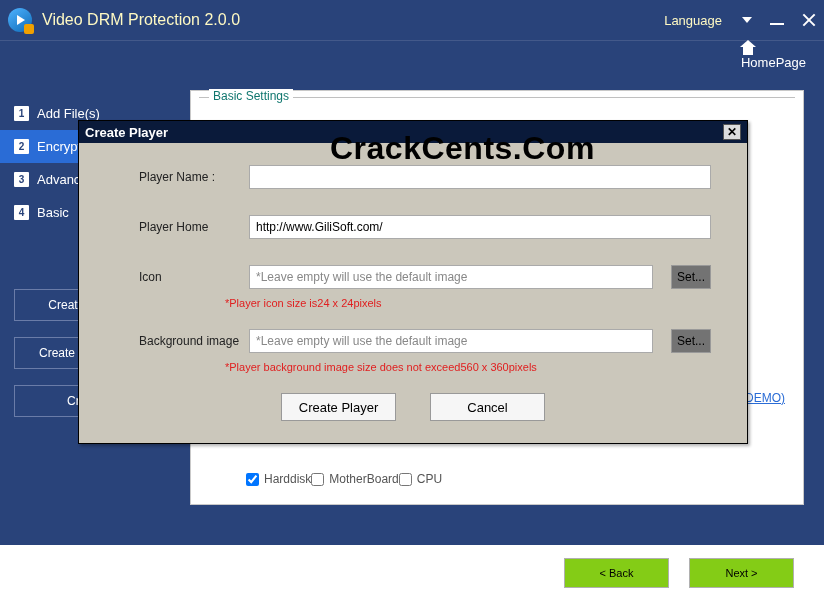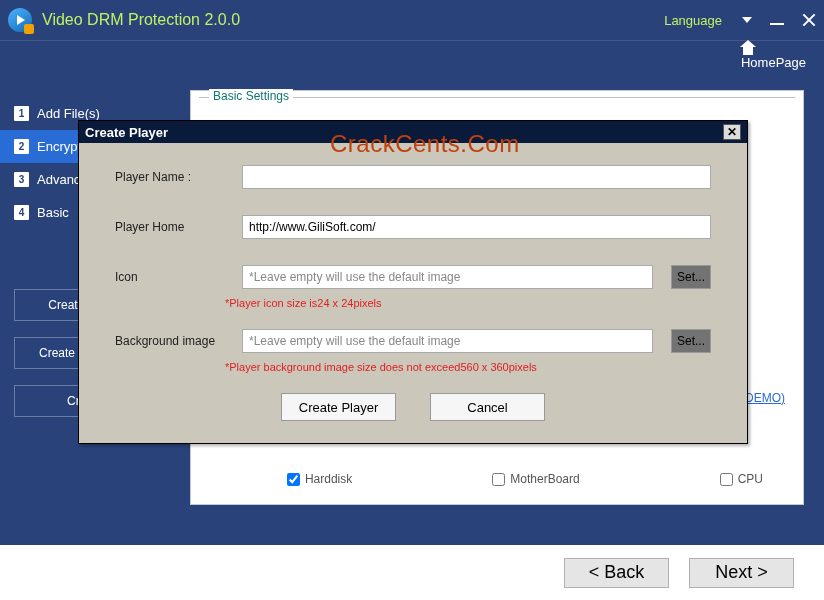--- a/index.html
+++ b/index.html
@@ -1,18 +1,18 @@
 <!DOCTYPE html>
 <html><head>
 <meta charset="utf-8">
 <style>
 * { margin: 0; padding: 0; box-sizing: border-box; font-family: "Segoe UI", Arial, sans-serif; }
 body { background: #fff; width: 824px; height: 600px; position: relative; overflow: hidden; }
 
-.titlebar { background: #29437A; height: 40px; display: flex; align-items: center; padding: 12px 8px; color: #bef264; }
+.titlebar { background: #29437A; height: 40px; display: flex; align-items: center; padding: 12px 8px; color: #fef9c3; }
 .app-icon { width: 24px; height: 24px; border-radius: 50%; background: linear-gradient(145deg,#4fb3ff,#0e6bb8); display: flex; align-items: center; justify-content: center; margin-right: 10px; position: relative; }
 .app-icon::after { content: ""; position: absolute; width: 0; height: 0; border-left: 8px solid #fff; border-top: 5px solid transparent; border-bottom: 5px solid transparent; left: 9px; }
 .app-icon .lock { position: absolute; bottom: -2px; right: -2px; width: 10px; height: 10px; background: #f0a000; border-radius: 2px; }
 .titlebar-title { font-size: 16px; font-weight: 500; }
 .titlebar-right { margin-left: auto; display: flex; align-items: center; gap: 18px; }
 .lang { font-size: 13px; display: flex; align-items: center; gap: 20px; cursor: pointer; }
 .tri-down { width: 0; height: 0; border-left: 5px solid transparent; border-right: 5px solid transparent; border-top: 6px solid #fff; }
 .icon-min { width: 14px; height: 2px; background: #fff; margin-top: 8px; }
 .icon-close { position: relative; width: 14px; height: 14px; }
 .icon-close::before, .icon-close::after { content: ""; position: absolute; left: 6px; top: -1px; width: 2px; height: 16px; background: #fff; }
@@ -30,44 +30,44 @@
 .step.active { background: #2a6cd6; }
 .step-num { width: 15px; height: 15px; background: #fff; color: #29437A; font-size: 10px; font-weight: bold; display: flex; align-items: center; justify-content: center; border-radius: 1px; }
 .side-btns { margin-top: 60px; padding: 0 14px; display: flex; flex-direction: column; gap: 16px; }
 .side-btn { background: transparent; border: 1px solid #6a7ca8; color: #fff; font-size: 12px; padding: 8px 4px; cursor: pointer; }
 
 .content { flex: 1; padding: 18px 20px; }
 .panel { background: #fff; border: 1px solid #c9c9c9; height: 415px; padding: 10px 14px; position: relative; }
 .fieldset-label { position: absolute; top: -2px; left: 18px; font-size: 12px; color: #0f766e; background: #fff; padding: 0 4px; }
 .fieldset-line { position: absolute; top: 6px; left: 8px; right: 8px; height: 1px; border-top: 1px solid #c0c0c0; }
 .demo-link { position: absolute; right: 18px; top: 300px; font-size: 12px; color: #2a6cd6; text-decoration: underline; }
-.check-row { position: absolute; bottom: 18px; left: 55px; right: 40px; display: flex; gap: 140px; font-size: 12px; color: #555; justify-content: flex-end; }
+.check-row { position: absolute; bottom: 18px; left: 55px; right: 40px; display: flex; font-size: 12px; color: #555; }
 .check-row label { display: flex; align-items: center; gap: 5px; }
 .check-row input { width: 13px; height: 13px; }
 
 .footer { position: absolute; bottom: 0; left: 0; right: 0; height: 55px; background: #fff; display: flex; justify-content: flex-end; align-items: center; gap: 20px; padding-right: 30px; }
-.nav-btn { width: 105px; height: 30px; background: #e5e5e5; border: 1px solid #b0b0b0; font-size: 18px; cursor: pointer; }
+.nav-btn { width: 105px; height: 30px; background: #84cc16; border: 1px solid #b0b0b0; font-size: 11px; cursor: pointer; }
 
 
 .modal { position: absolute; left: 78px; top: 120px; width: 670px; background: #cbc7bb; border: 1px solid #000; box-shadow: 2px 2px 3px rgba(0,0,0,0.3); z-index: 100; }
 .modal-title { background: #0a1a3a; color: #fff; font-family: "Courier New", monospace; font-size: 13px; font-weight: bold; padding: 3px 6px; display: flex; align-items: center; }
 .modal-close { margin-left: auto; width: 18px; height: 16px; background: #ddd; border: 1px solid #555; color: #000; display: flex; align-items: center; justify-content: center; font-size: 12px; cursor: pointer; font-family: Arial; font-weight: bold; }
 .modal-body { padding: 22px 36px 22px 36px; }
 .row { display: flex; align-items: center; margin-bottom: 8px; }
-.row-label { width: 110px; font-size: 12px; color: #222; }
-.row input[type=text] { flex: 1; height: 24px; border: 1px solid #aaa; padding: 0 6px; font-size: 12px; background: #fff; margin-left: 17px; }
+.row-label { width: 110px; font-size: 12px; color: #222; margin-left: 24px; }
+.row input[type=text] { flex: 1; height: 24px; border: 1px solid #aaa; padding: 0 6px; font-size: 12px; background: #fff; }
 .row input[type=text]::placeholder { color: #888; }
 .row .sel { background: #1a57c9; color: #fff; }
 .hint { margin-left: 110px; font-size: 11px; color: #e02020; margin-bottom: 20px; }
 .gap { height: 18px; }
 .set-btn { width: 40px; height: 24px; margin-left: 18px; background: #737373; border: 1px solid #999; font-size: 12px; cursor: pointer; }
 .modal-actions { display: flex; justify-content: center; gap: 34px; margin-top: 18px; }
 .modal-actions button { width: 115px; height: 28px; background: #f6f6f6; border: 1px solid #999; font-size: 13px; cursor: pointer; }
 
-.watermark { position: absolute; left: 330px; top: 130px; font-size: 24px; font-weight: 400; color: #c2410c; z-index: 200; pointer-events: none; letter-spacing: 0.5px; }
+.watermark { position: absolute; left: 330px; top: 130px; font-size: 32px; font-weight: 700; color: #000000; z-index: 200; pointer-events: none; letter-spacing: 0.5px; }
 </style>
 </head>
 <body>
 
 <div class="titlebar">
   <div class="app-icon">
       <span class="lock"></span>
     </div>
   <div class="titlebar-title">Video DRM Protection 2.0.0</div>
   <div class="titlebar-right">

